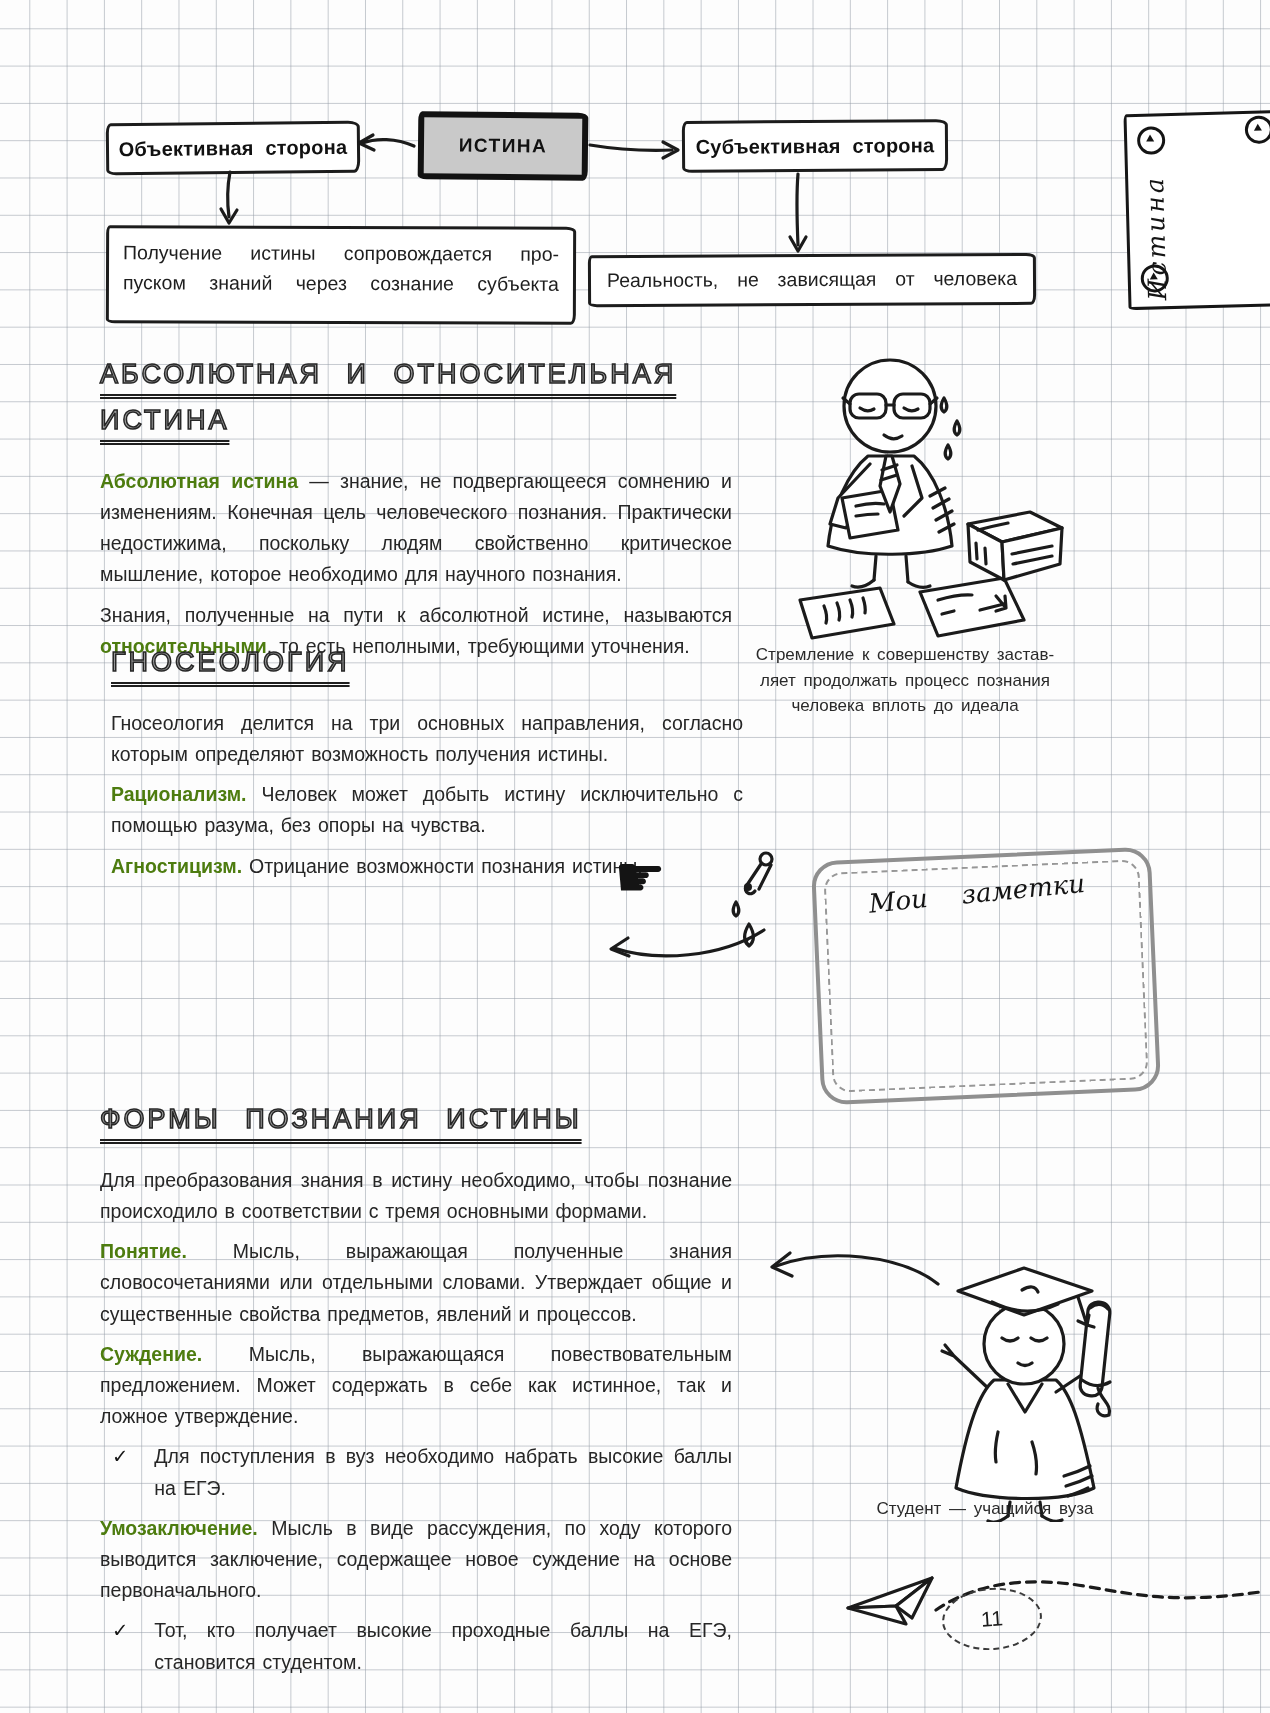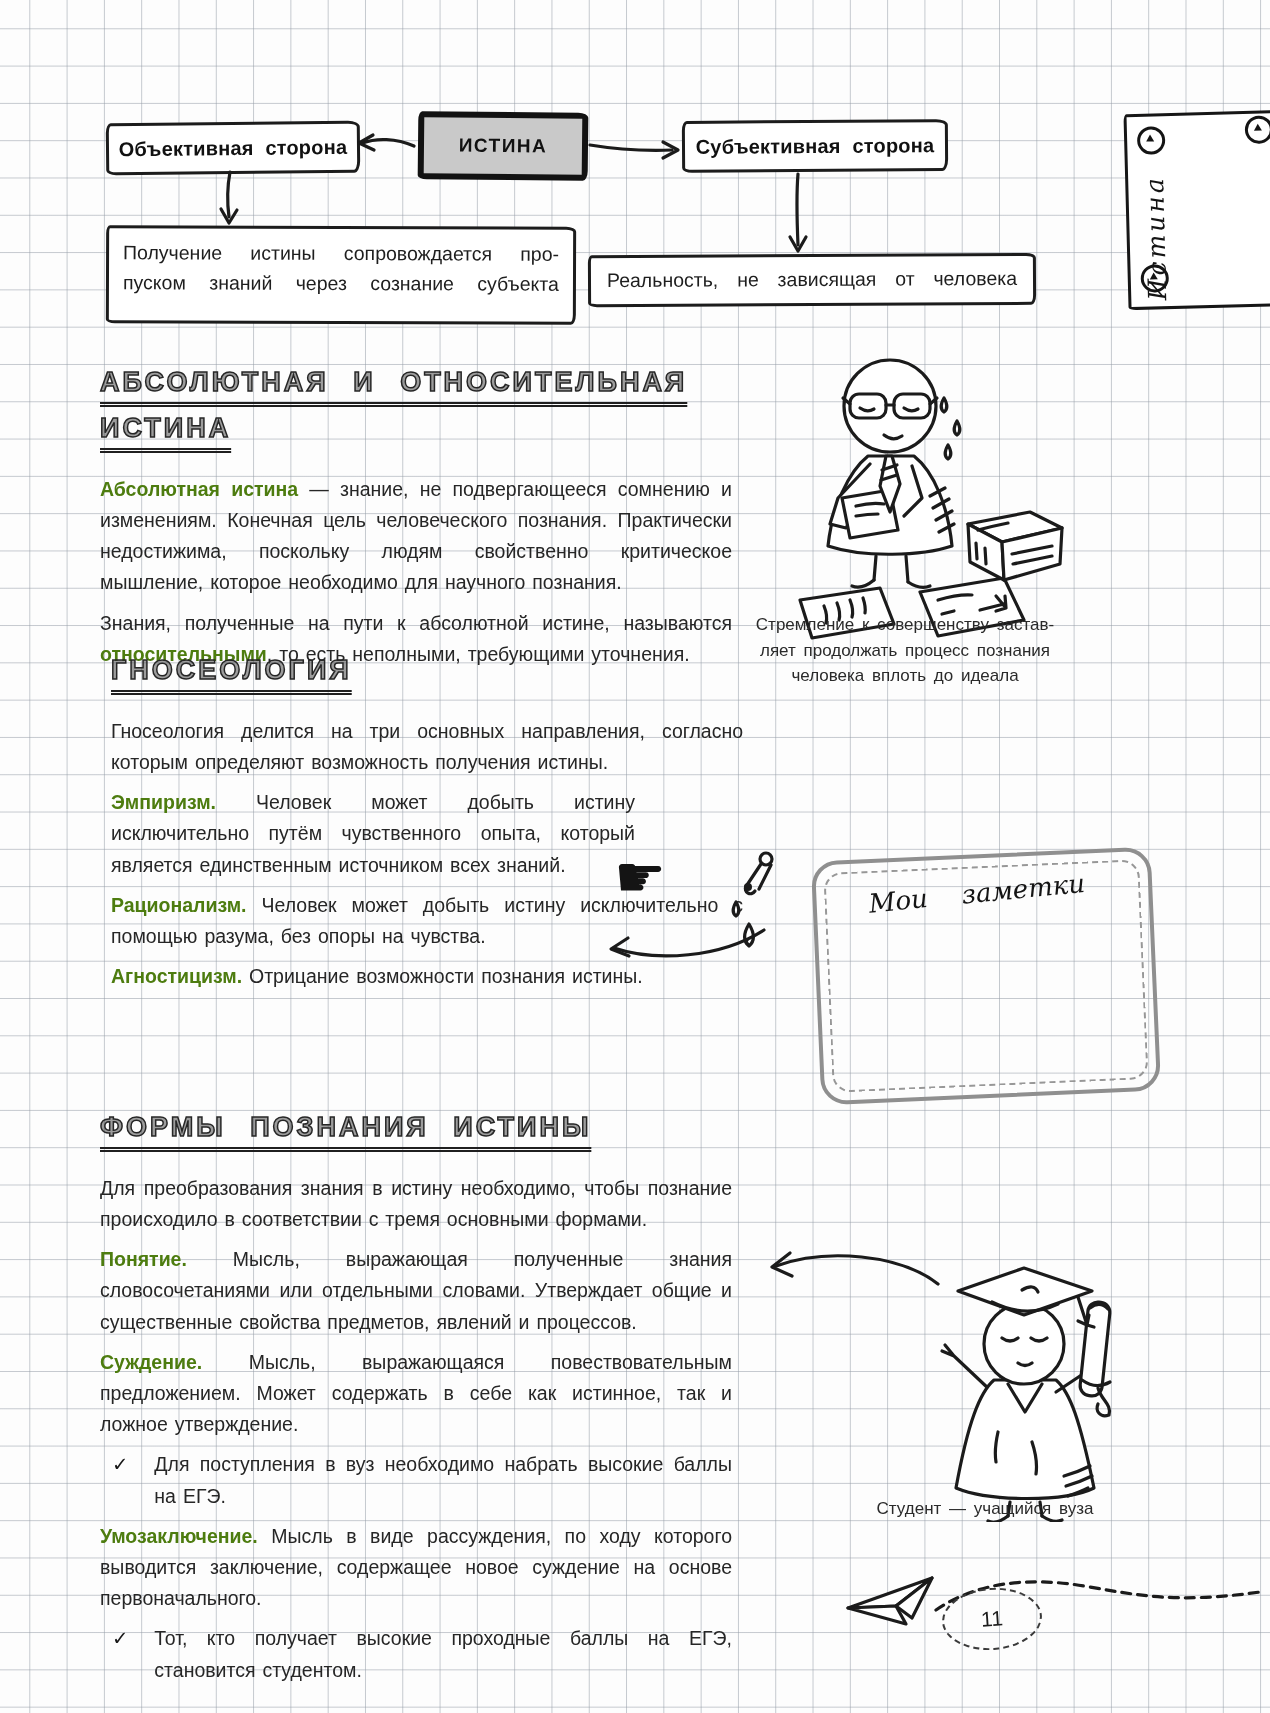--- a/index.html
+++ b/index.html
@@ -13,21 +13,21 @@
   
   .hbox{background:#fff;border:3.5px solid #1c1c1c;display:flex;align-items:center;justify-content:center;
         border-radius:5px 12px 6px 10px/10px 6px 12px 5px;}
   .hbox .lbl{font-weight:bold;font-size:20px;letter-spacing:.2px;word-spacing:6px;color:#111;}
   .istina-box{background:#c9c9c9;border:6px solid #121212;border-radius:4px 10px 5px 9px/9px 5px 10px 4px;}
   .istina-box .lbl{font-size:19px;letter-spacing:1.5px;}
   .note-box{background:#fff;border:3.5px solid #1c1c1c;border-radius:4px 10px 5px 9px/8px 5px 10px 4px;
         font-size:19.5px;line-height:1.55;color:#1e1e1e;padding:9px 14px;
         white-space:pre-line;text-align:justify;text-align-last:justify;}
   
-  .stamp{font-weight:700;font-size:27px;letter-spacing:3px;word-spacing:14px;margin:8px 0 22px 0;
+  .stamp{font-weight:400;font-size:27px;letter-spacing:3px;word-spacing:14px;margin:0 0 22px 0;
          color:rgba(40,40,40,.45);-webkit-text-stroke:1.5px #262626;line-height:1.7;
          text-decoration-line:underline;text-decoration-style:double;
          text-decoration-thickness:2px;text-underline-offset:11px;text-decoration-color:#1f1f1f;}
   
   .col{width:632px;}
   .para{font-size:19.5px;line-height:1.6;text-align:justify;margin:0 0 9px 0;word-spacing:1.5px;}
   .para b{color:#4d7c0f;}
   .bullet{display:flex;gap:13px;font-size:19.5px;line-height:1.6;margin:2px 0 9px 0;padding-left:12px;}
   .bullet .check{flex:0 0 auto;color:#161616;}
   .bullet .btext{flex:1;text-align:justify;word-spacing:1.5px;padding-left:13px;}
@@ -100,21 +100,20 @@
 
 <div class="abs col" style="left:100px;top:352px;">
   <h2 class="stamp">АБСОЛЮТНАЯ И ОТНОСИТЕЛЬНАЯ ИСТИНА</h2>
   <p class="para"><span></span><b>Абсолютная истина</b><span> — знание, не подвергающееся сомнению и изменениям. Конечная цель человеческого познания. Практически недостижима, поскольку людям свойственно критическое мышление, которое необходимо для научного познания.</span></p>
   <p class="para"><span>Знания, полученные на пути к абсолютной истине, называются </span><b>относительными</b><span>, то есть неполными, требующими уточнения.</span></p>
 </div>
 
 <div class="abs col" style="left:111px;top:640px;">
   <h2 class="stamp">ГНОСЕОЛОГИЯ</h2>
   <p class="para"><span>Гносеология делится на три основных направления, согласно которым определяют возможность получения истины.</span><b></b><span></span></p>
-  <p class="para"><span class="spacer"></span><b>Эмпиризм.</b><span> Человек может добыть истину исключительно путём чувственного опыта, который является единственным источником всех знаний.</span></p>
   <p class="para"><span></span><b>Рационализм.</b><span> Человек может добыть истину исключительно с помощью разума, без опоры на чувства.</span></p>
   <p class="para"><span></span><b>Агностицизм.</b><span> Отрицание возможности познания истины.</span></p>
 </div>
 
 <div class="abs" style="left:598px;top:846px;width:190px;height:128px;">
   <span class="abs handglyph" style="left:16px;top:2px;">☛</span>
   <svg class="abs" style="left:0;top:0;" width="190" height="128">
     <circle class="ink" cx="168" cy="13" r="6" stroke-width="2.6"></circle>
     <path class="ink" stroke-width="2.6" d="M163,18 L149,39 M173,19 L161,43"></path>
     <path class="ink" stroke-width="2.6" d="M148,40 c-3,6 5,11 9,5"></path>
@@ -166,21 +165,21 @@
   <rect class="inkf" x="78" y="46" width="36" height="24" rx="9"></rect>
   <rect class="inkf" x="122" y="46" width="36" height="24" rx="9"></rect>
   <path class="ink" d="M114,57 L122,57 M78,56 L71,50 M158,56 L165,50"></path>
   <path class="ink" stroke-width="2.6" d="M88,60 q7,5 14,1 M132,60 q7,5 14,1"></path>
   <path class="ink" d="M112,87 q9,7 18,1"></path>
   <path class="inkf" stroke-width="2.6" d="M172,50 c4,7 4,11 0,14 c-4,-3 -4,-7 0,-14 Z"></path>
   <path class="inkf" stroke-width="2.6" d="M185,73 c4,7 4,11 0,14 c-4,-3 -4,-7 0,-14 Z"></path>
   <path class="inkf" stroke-width="2.6" d="M176,97 c4,7 4,11 0,14 c-4,-3 -4,-7 0,-14 Z"></path>
 </svg>
 
-<div class="abs caption" style="left:752px;top:612px;width:306px;">Стремление к совершенству застав-
+<div class="abs caption" style="left:752px;top:642px;width:306px;">Стремление к совершенству застав-
 ляет продолжать процесс познания
 человека вплоть до идеала</div>
 
 <div class="abs notes-frame" style="left:816px;top:854px;">
   <div class="inner"></div>
   <span class="notes-title hand">Мои заметки</span>
 </div>
 
 <svg class="abs" style="left:760px;top:1240px;" width="185" height="55">
   <path class="ink" d="M178,44 C140,14 66,8 16,26"></path>

